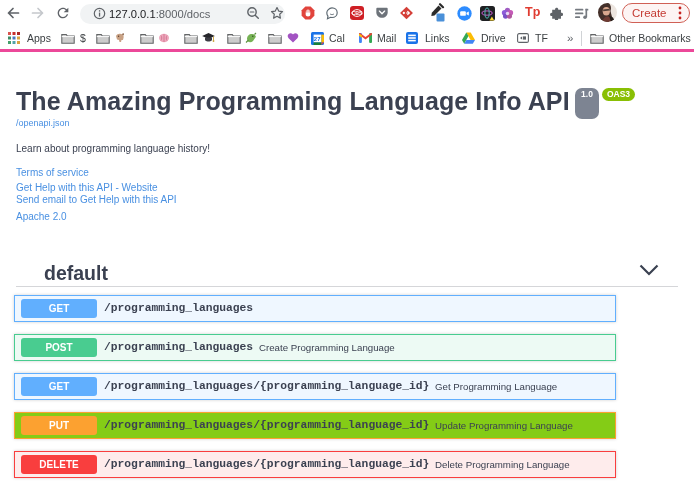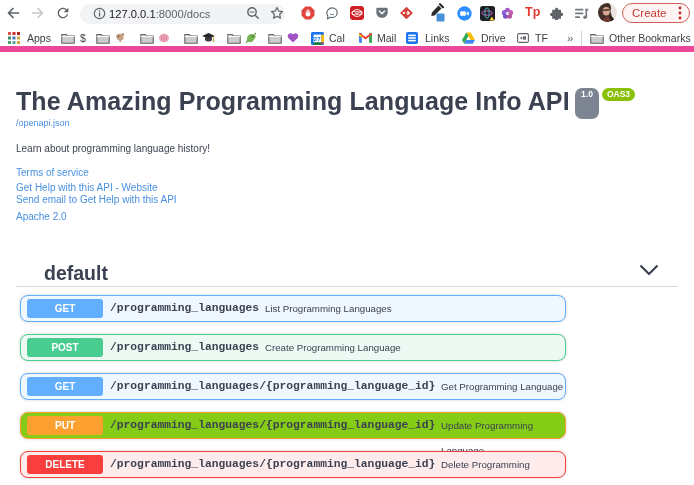--- a/index.html
+++ b/index.html
@@ -1,28 +1,28 @@
 <!DOCTYPE html>
 <html><head>
 <meta charset="utf-8">
 <style>
 *{margin:0;padding:0;box-sizing:border-box;}
 html,body{width:694px;height:485px;background:#fff;font-family:"Liberation Sans",sans-serif;overflow:hidden;}
 .abs{position:absolute;}
 .bmtxt{font-size:10.5px;color:#3c4043;}
 .link{color:#4990e2;text-decoration:none;}
-.opblock{position:absolute;left:20px;width:546px;height:27px;border-radius:8px;border:1px solid;box-shadow:0 0 3px rgba(0,0,0,.19);display:flex;align-items:center;}
+.opblock{position:absolute;left:14px;width:602px;height:27px;border-radius:0;border:1px solid;box-shadow:0 0 3px rgba(0,0,0,.19);display:flex;align-items:center;}
 .method{position:absolute;left:6px;top:3px;width:76px;height:19px;border-radius:3px;color:#fff;font-weight:bold;font-size:10px;text-align:center;line-height:19px;font-family:"Liberation Sans",sans-serif;}
 .path{position:absolute;left:89px;top:0;height:25px;line-height:25px;font-family:"Liberation Mono",monospace;font-weight:bold;font-size:11.3px;color:#3b4151;letter-spacing:0;}
 .desc{position:absolute;top:0;height:25px;line-height:25px;font-size:9.7px;color:#3b4151;}
 </style>
 </head>
 <body>
 
-<div class="abs" style="left:0;top:0;width:694px;height:52px;background:#fff;border-bottom:6px solid #ec4899;">
+<div class="abs" style="left:0;top:0;width:694px;height:52px;background:#fff;border-bottom:3px solid #ec4899;">
 
   <svg class="abs" style="left:5px;top:5px;" width="16" height="16" viewBox="0 0 16 16">
     <path d="M13.5 8H3.5M8 3.5L3.5 8L8 12.5" stroke="#5f6368" stroke-width="1.7" fill="none" stroke-linecap="round" stroke-linejoin="round"></path>
   </svg>
 
   <svg class="abs" style="left:30px;top:5px;" width="16" height="16" viewBox="0 0 16 16">
     <path d="M2.5 8H12.5M8 3.5L12.5 8L8 12.5" stroke="#c5c8cc" stroke-width="1.7" fill="none" stroke-linecap="round" stroke-linejoin="round"></path>
   </svg>
 
   <svg class="abs" style="left:55px;top:5px;" width="16" height="16" viewBox="0 0 24 24">
@@ -279,21 +279,20 @@
 
 <div class="abs" style="left:16px;top:262px;font-size:19.5px;font-weight:bold;color:#3b4151;margin-left:28px;">default</div>
 <svg class="abs" style="left:638px;top:263px;" width="22" height="14" viewBox="0 0 22 14">
   <path d="M2.5 2.5L11 11L19.5 2.5" stroke="#3b4151" stroke-width="2.2" fill="none"></path>
 </svg>
 <div class="abs" style="left:16px;top:286px;width:662px;height:1px;background:#d5d6d9;"></div>
 
 <div class="opblock" style="top:295px;border-color:#61affe;background:#eff7ff;">
   <div class="method" style="background:#61affe;">GET</div>
   <div class="path">/programming_languages</div>
-  <div class="desc" style="left:244px;">List Programming Languages</div>
 </div>
 <div class="opblock" style="top:334px;border-color:#49cc90;background:#edfaf4;">
   <div class="method" style="background:#49cc90;">POST</div>
   <div class="path">/programming_languages</div>
   <div class="desc" style="left:244px;">Create Programming Language</div>
 </div>
 <div class="opblock" style="top:373px;border-color:#61affe;background:#eff7ff;">
   <div class="method" style="background:#61affe;">GET</div>
   <div class="path">/programming_languages/{programming_language_id}</div>
   <div class="desc" style="left:420px;">Get Programming Language</div>

